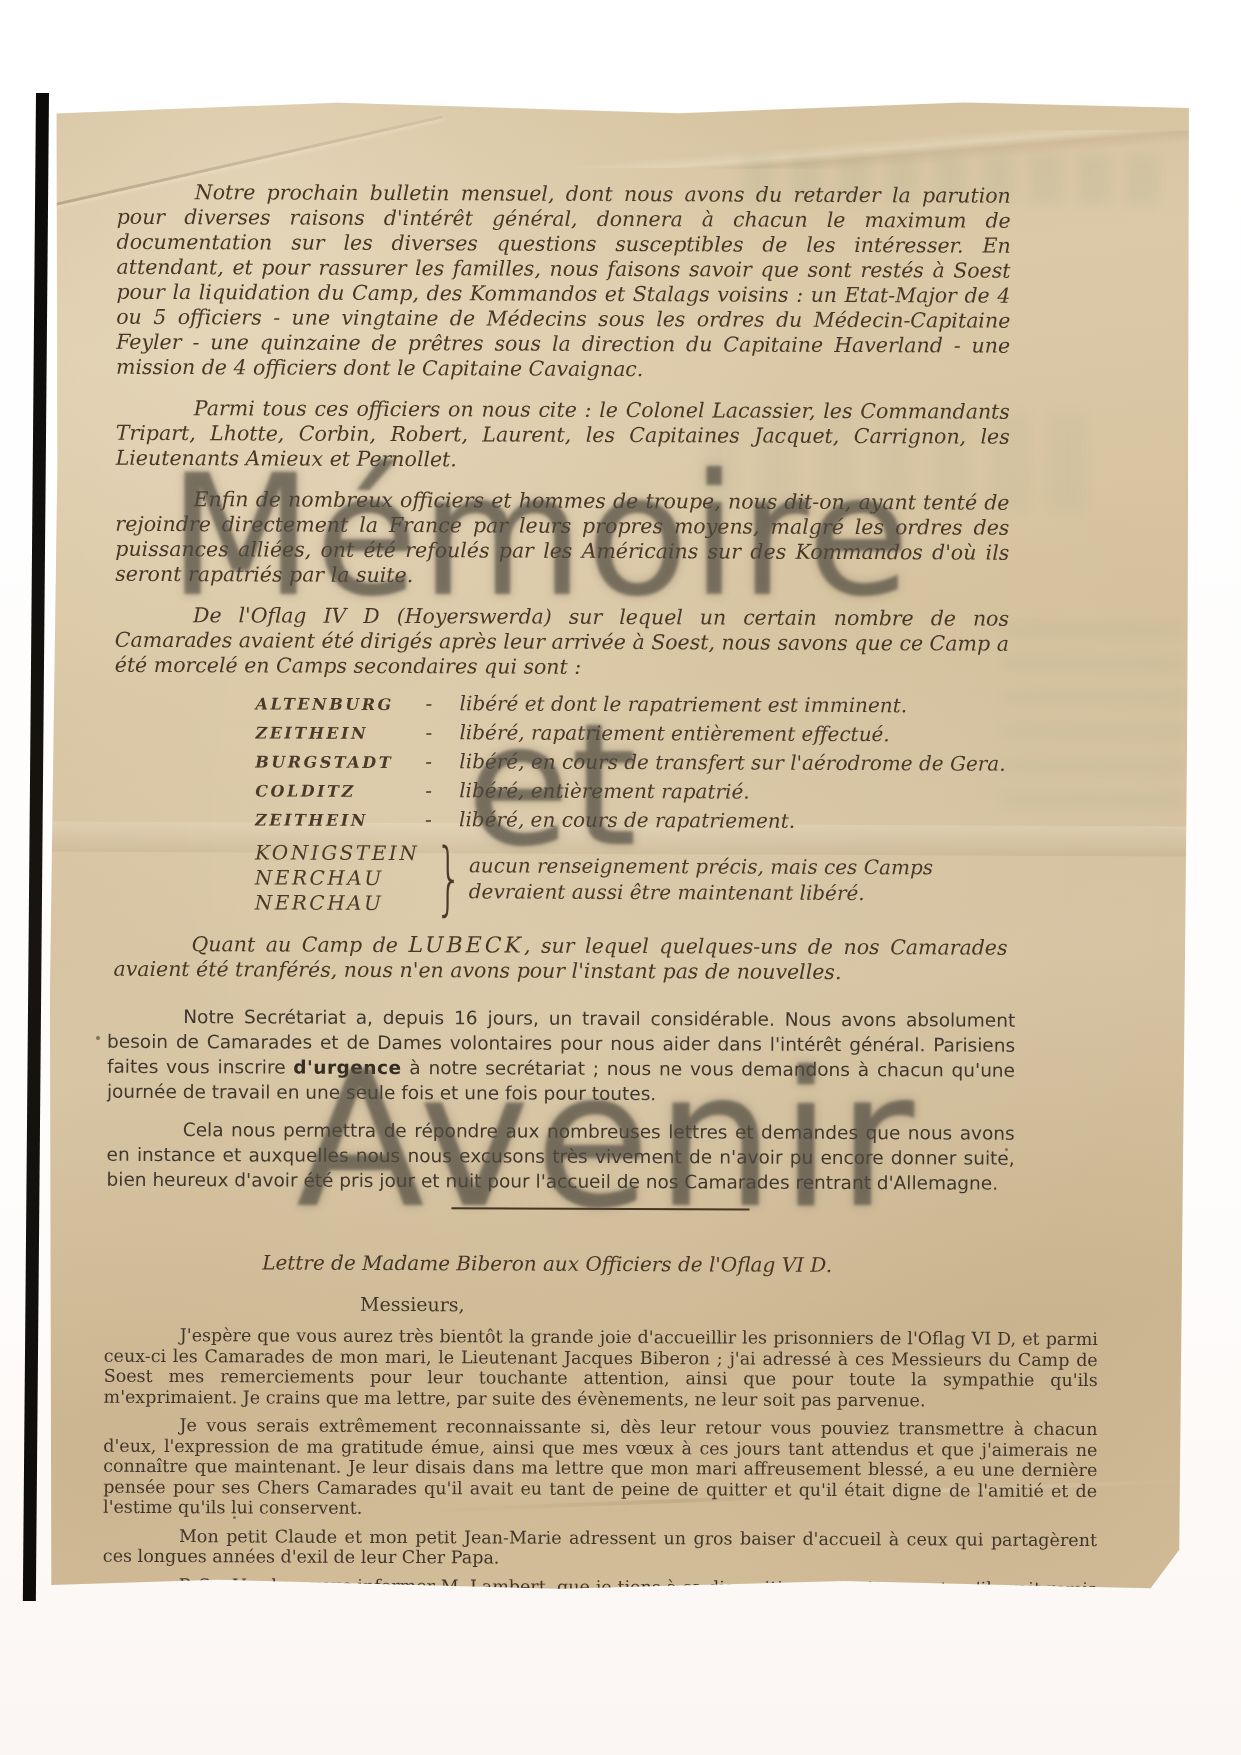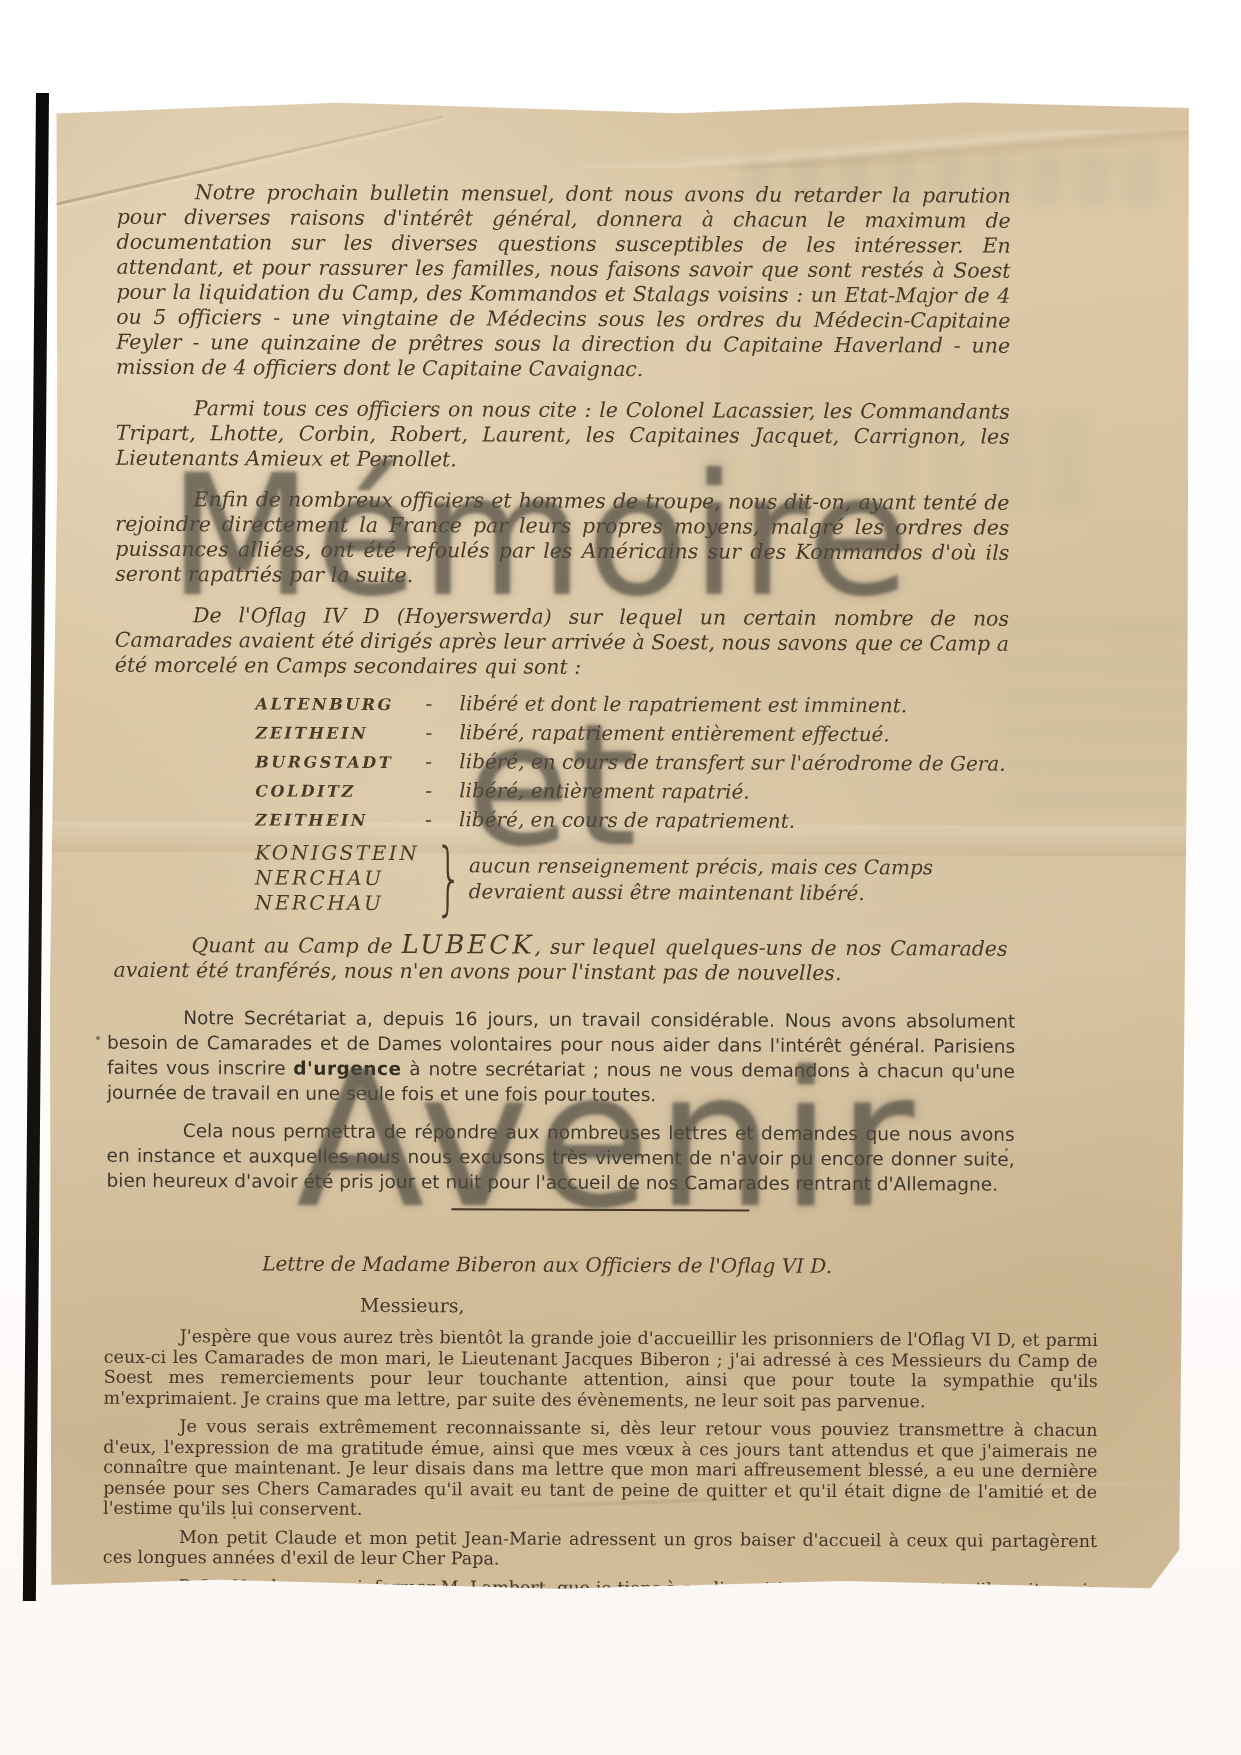--- a/index.html
+++ b/index.html
@@ -73,21 +73,21 @@
   .camp-status{font-size:20px;color:#4a392a;}
 
   .camp-group{display:flex;align-items:center;margin:2px 0 0 141px;}
   .group-names{width:170px;font-style:italic;}
   .group-names div{font-size:20px;letter-spacing:2.5px;line-height:25px;color:#4b3a29;}
   .group-brace{width:44px;font-family:"DejaVu Sans",sans-serif;font-size:80px;font-weight:200;
     color:#4b3a29;line-height:1;transform:scaleX(0.55);}
   .group-status{width:500px;font-style:italic;font-size:20px;line-height:26px;color:#4a392a;}
 
   .quant{margin-top:14px !important;}
-  .caps-wide{font-size:26px;letter-spacing:3px;}
+  .caps-wide{font-size:22px;letter-spacing:3px;}
 
   
   .sec-sans{margin:22px 172px 0 58px;}
   .sec-sans p{
     font-family:"DejaVu Sans",sans-serif;font-size:18.5px;line-height:25px;
     text-align:justify;text-indent:76px;margin:0 0 13px 0;color:#3e372d;
   }
   .sec-sans b{font-weight:700;letter-spacing:0.5px;color:#322c23;}
 
   .rule{width:298px;border-top:2.5px solid #453424;margin:14px 0 0 403px;}

